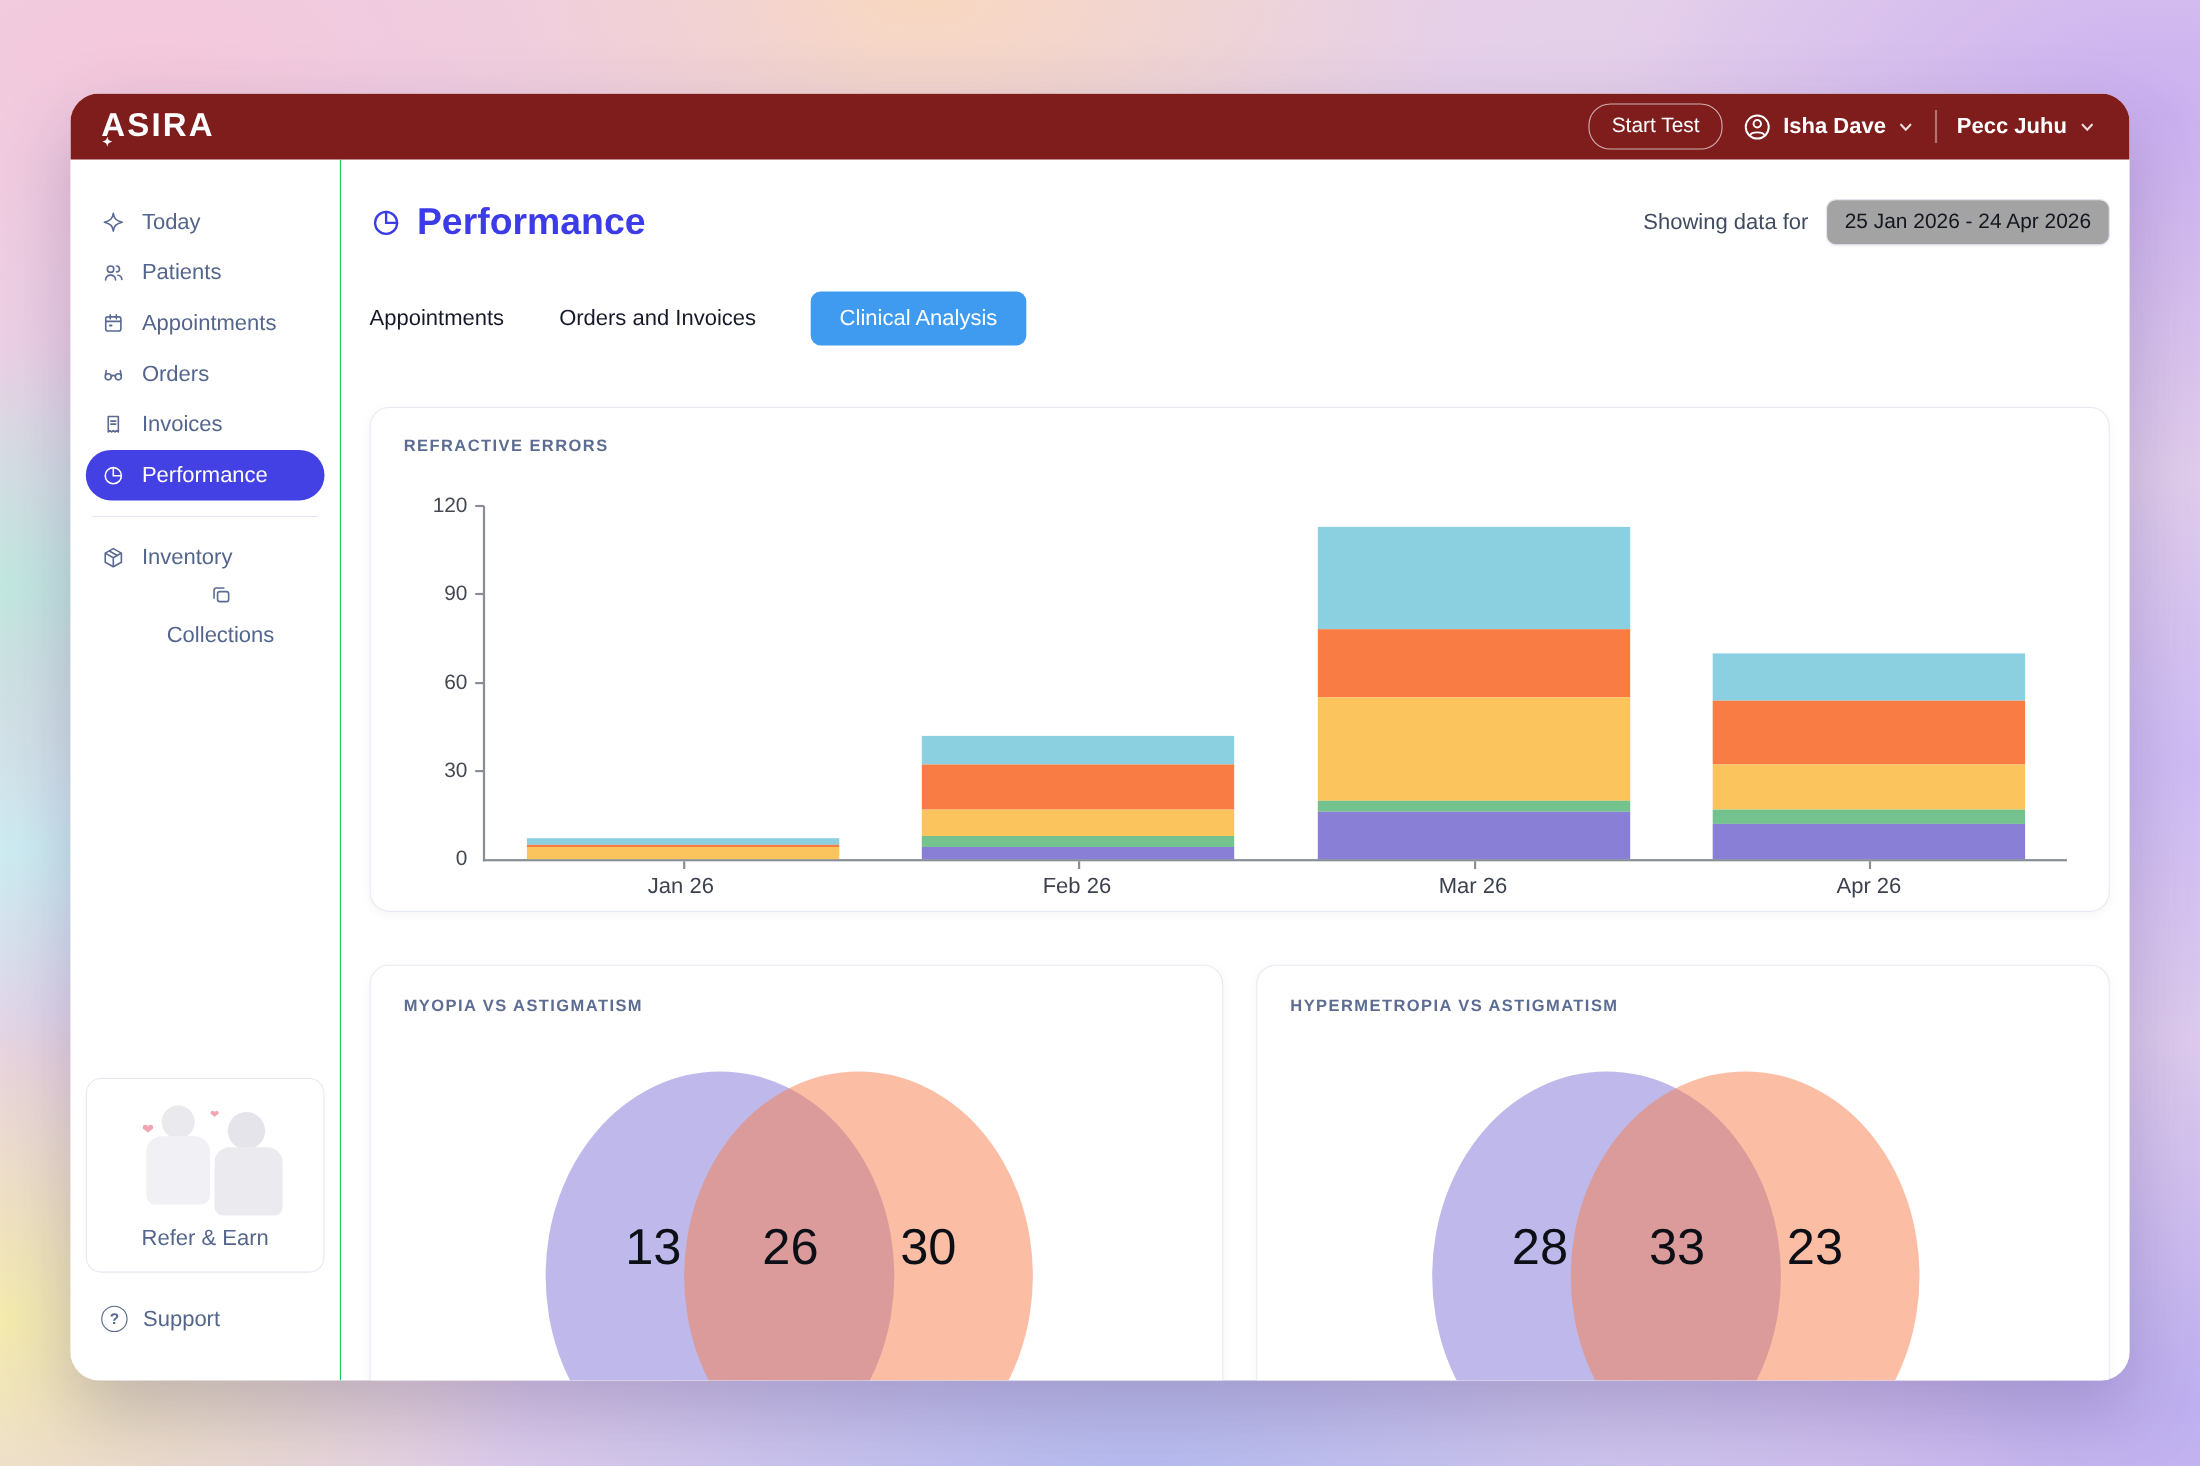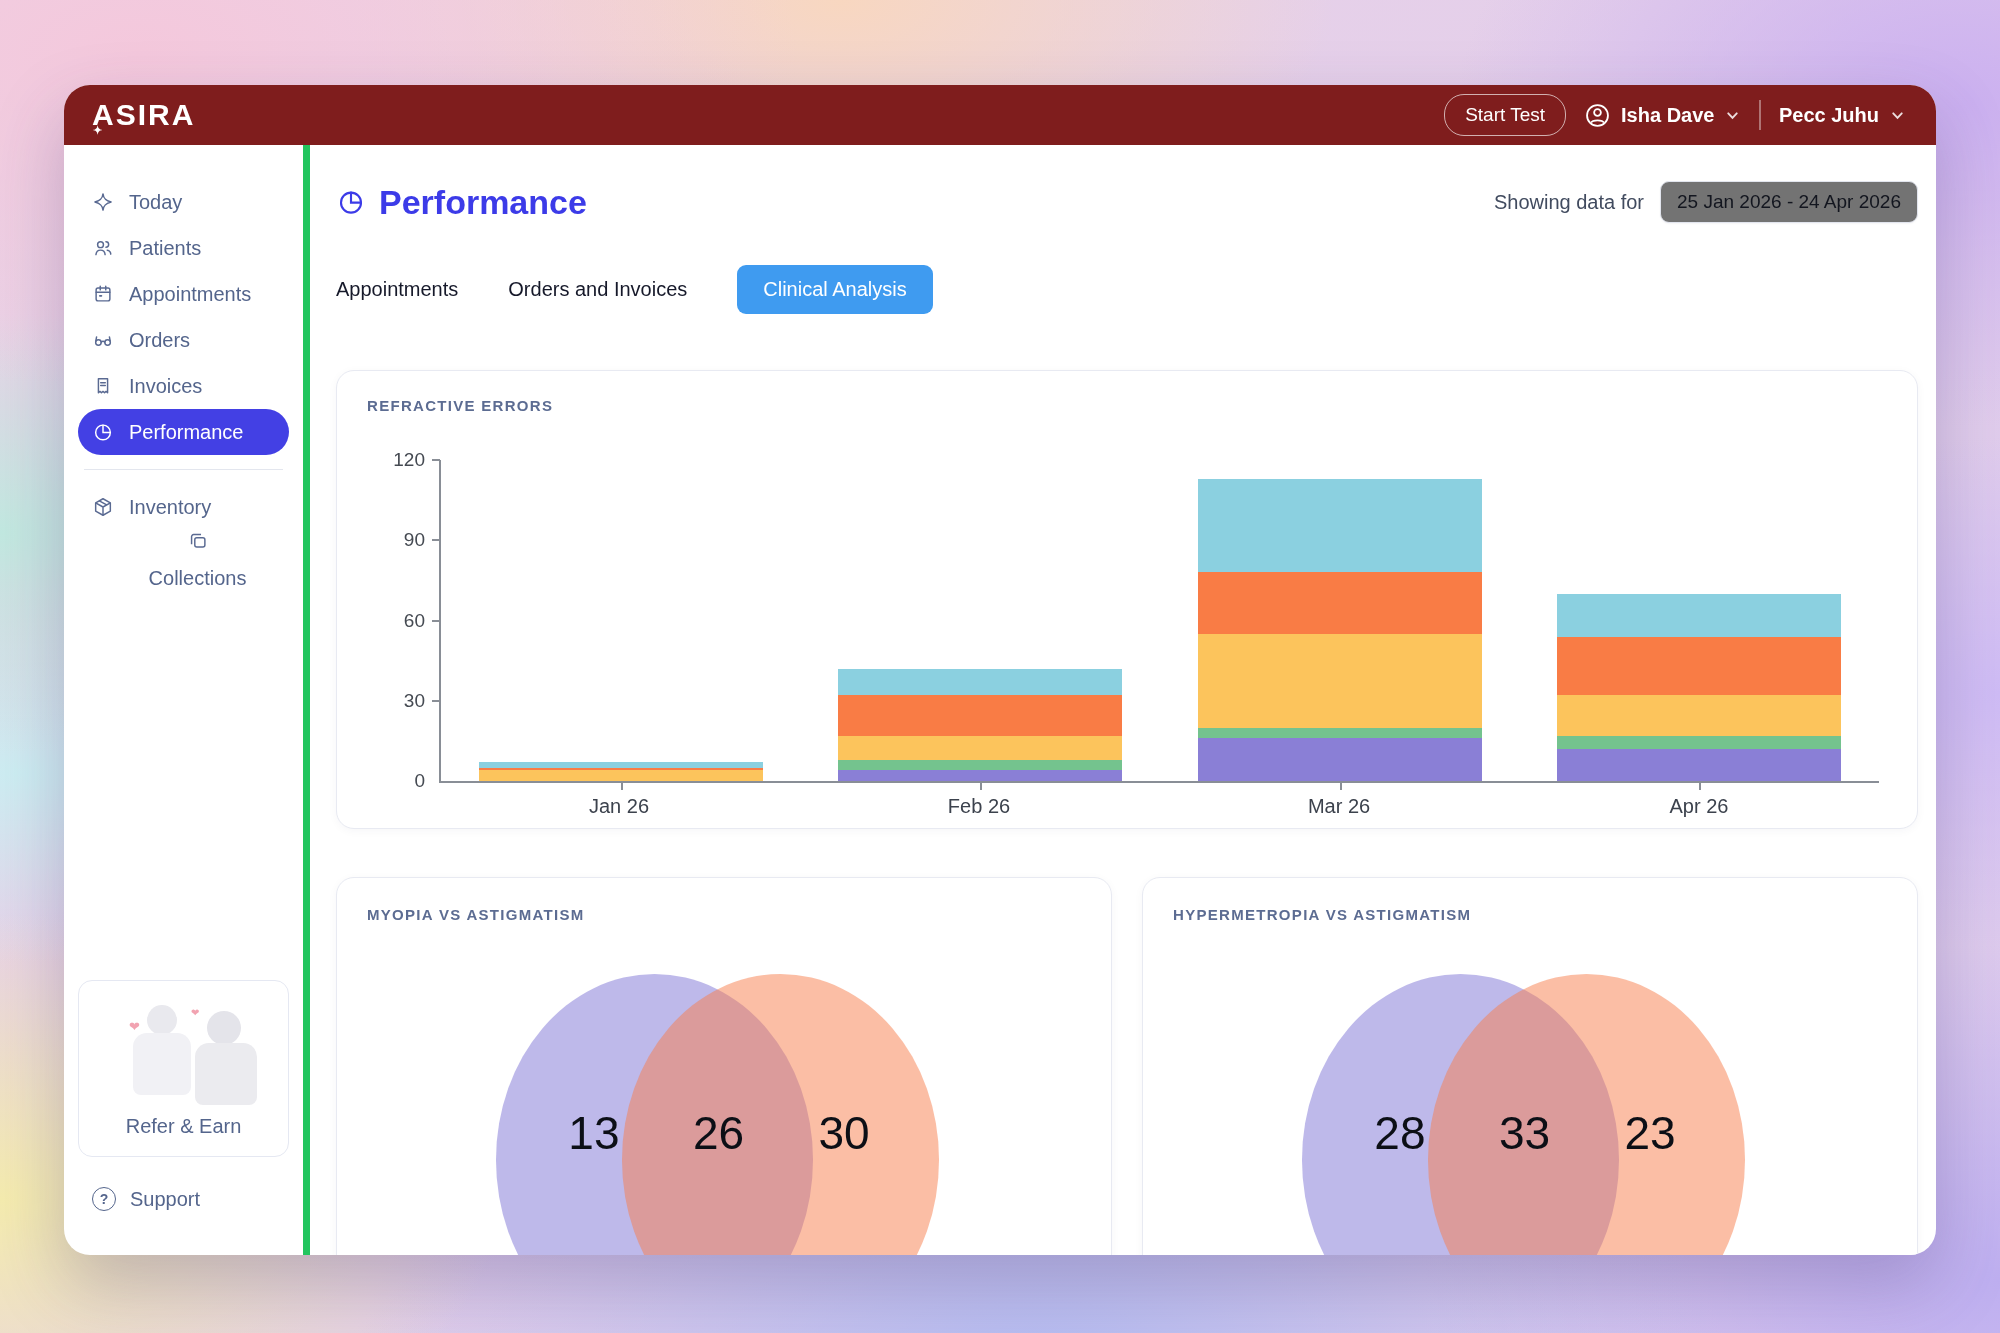--- a/index.html
+++ b/index.html
@@ -29,42 +29,42 @@
   .logo { position:relative; color:#fff; font-size:30px; font-weight:700; letter-spacing:2px; line-height:1; }
   .logo .star { position:absolute; left:1px; bottom:-6px; font-size:11px; color:#fff; }
   .tb-right { display:flex; align-items:center; gap:18px; color:#fff; }
   .btn-start { background:transparent; border:1.5px solid rgba(255,255,255,.65); color:#fff; font-family:inherit;
     font-size:19px; padding:9px 20px; border-radius:20px; cursor:pointer; }
   .tb-user, .tb-loc { display:flex; align-items:center; gap:10px; font-size:20px; font-weight:600; cursor:pointer; }
   .tb-divider { width:1.5px; height:30px; background:rgba(255,255,255,.38); }
   .chev { opacity:.85; }
   
   .app-body { display:flex; height:calc(100% - 60px); }
-  .sidebar { width:246px; flex:0 0 246px; border-right:7px solid #22c55e; display:flex; flex-direction:column; padding:34px 14px 44px 14px; }
+  .sidebar { width:246px; flex:0 0 246px; border-right:1px solid #22c55e; display:flex; flex-direction:column; padding:34px 14px 44px 14px; }
   .side-item { display:flex; align-items:center; gap:15px; height:46px; padding:0 12px 0 14px; border-radius:23px;
     color:#54658c; font-size:20px; font-weight:500; cursor:pointer; }
   .side-item svg { flex:0 0 22px; }
   .side-item.active { background:#4340e4; color:#ffffff; }
   .side-item.sub { margin-left:26px;flex-direction:column; }
   .side-divider { height:1px; background:#e3e6ee; margin:14px 6px; }
   .refer-card { margin-top:auto; border:1px solid #e5e8f2; border-radius:14px; padding:16px 10px 18px; text-align:center; cursor:pointer; background:#fff; }
   .refer-art { position:relative; height:108px; margin-bottom:10px; }
   .ra-head { position:absolute; border-radius:50%; background:#ececf1; }
   .ra-body { position:absolute; border-radius:14px 14px 8px 8px; background:#f1f1f5; }
   .ra-heart { position:absolute; color:#f2a3b1; font-size:13px; }
   .refer-label { color:#54658c; font-size:20px; font-weight:500; }
   .support-row { display:flex; align-items:center; gap:14px; margin:30px 0 0 14px; color:#54658c; font-size:20px; font-weight:500; cursor:pointer; }
   .q-circle { width:24px; height:24px; border:1.6px solid #54658c; border-radius:50%; display:flex; align-items:center; justify-content:center; font-size:14px; font-weight:700; }
   
   .main { flex:1; padding:36px 18px 0 26px; overflow:hidden; }
   .head-row { display:flex; align-items:center; justify-content:space-between; }
   .page-title { display:flex; align-items:center; gap:13px; color:#3c3be8; font-size:34px; font-weight:600; }
   .head-right { display:flex; align-items:center; gap:16px; }
   .showing-label { color:#414b5f; font-size:20px; }
-  .date-box { border:1px solid #e2e5ee; border-radius:9px; padding:9px 16px; font-size:19px; font-weight:500; color:#13161f; background:#737373; cursor:pointer; box-shadow:0 1px 2px rgba(20,30,60,.04);text-align:right; }
+  .date-box { border:1px solid #e2e5ee; border-radius:9px; padding:9px 16px; font-size:19px; font-weight:500; color:#13161f; background:#a3a3a3; cursor:pointer; box-shadow:0 1px 2px rgba(20,30,60,.04);text-align:right; }
   .tabs { display:flex; align-items:center; gap:50px; margin-top:42px; }
   .tab { font-size:20px; font-weight:500; color:#16192a; cursor:pointer; }
   .tab.active { background:#3f9bf0; color:#fff; padding:13px 26px; border-radius:9px; font-weight:500; }
   .card { background:#fff; border:1px solid #e8eaf2; border-radius:18px; box-shadow:0 2px 10px rgba(25,35,70,.04); }
   .card-title { color:#5c6c92; font-size:15px; font-weight:700; letter-spacing:1.3px; }
   
   .chart-card { margin-top:56px; height:459px; padding:26px 30px 20px 30px; }
   .chart-wrap { position:relative; height:323px; margin:46px 8px 0 72px;
     border-left:2px solid #898e96; border-bottom:2px solid #898e96; }
   .bar-plot { display:flex; height:100%; align-items:flex-end; }

